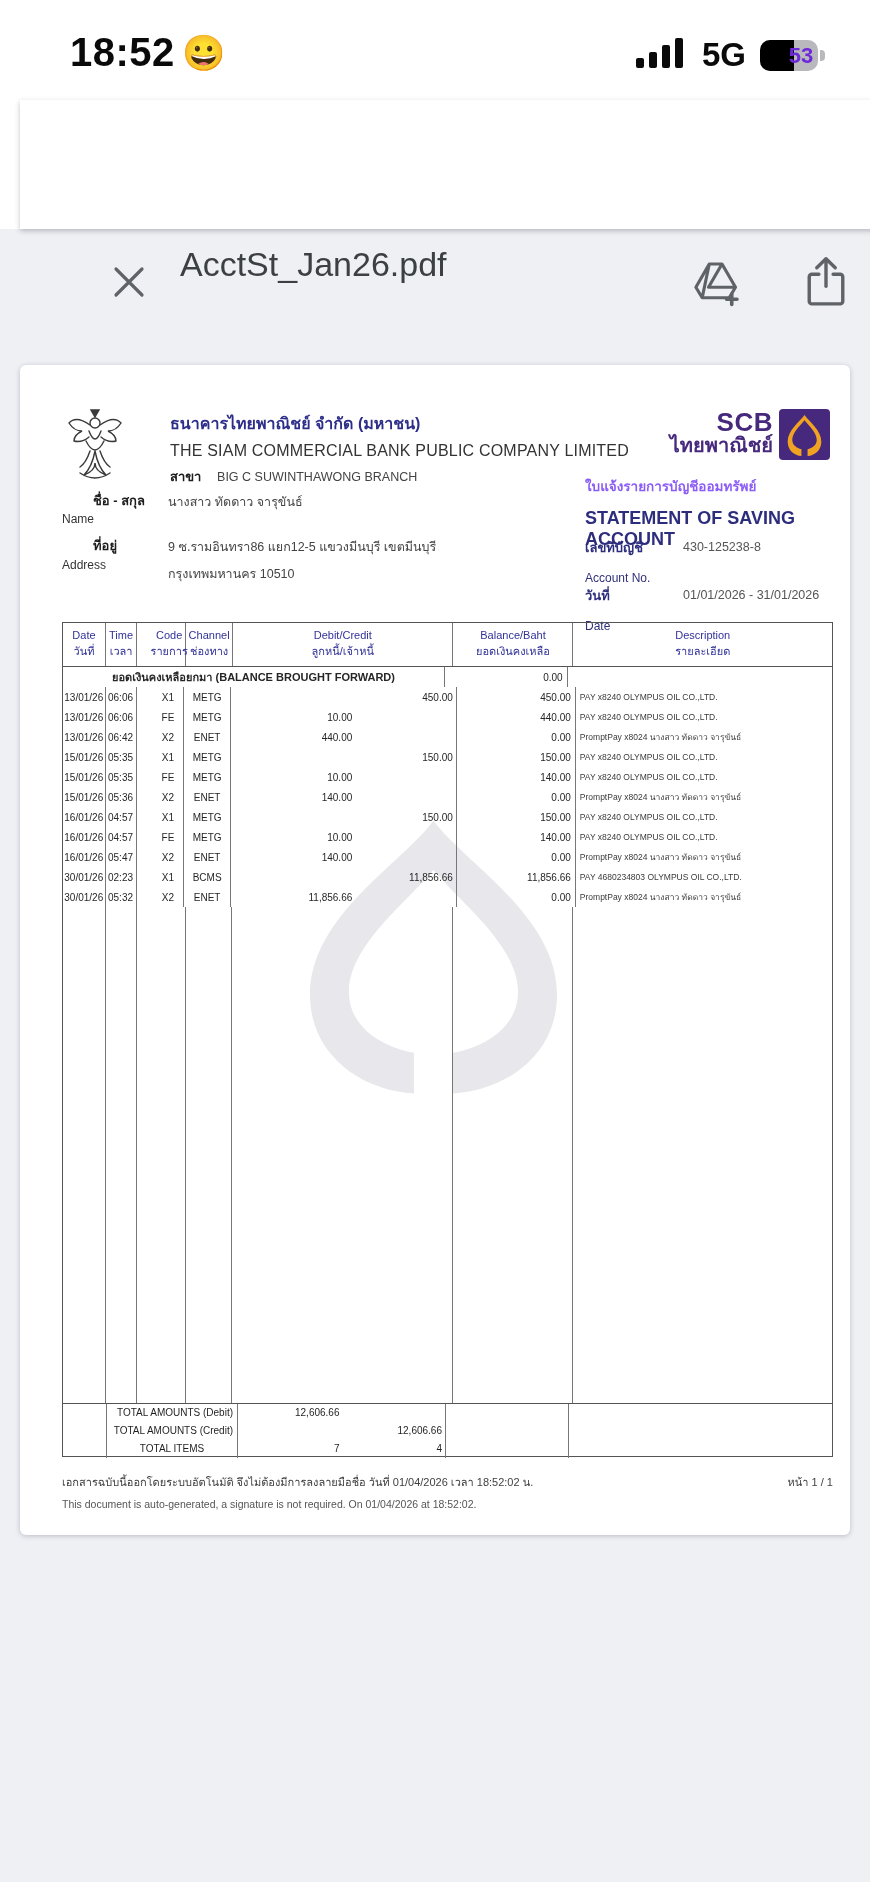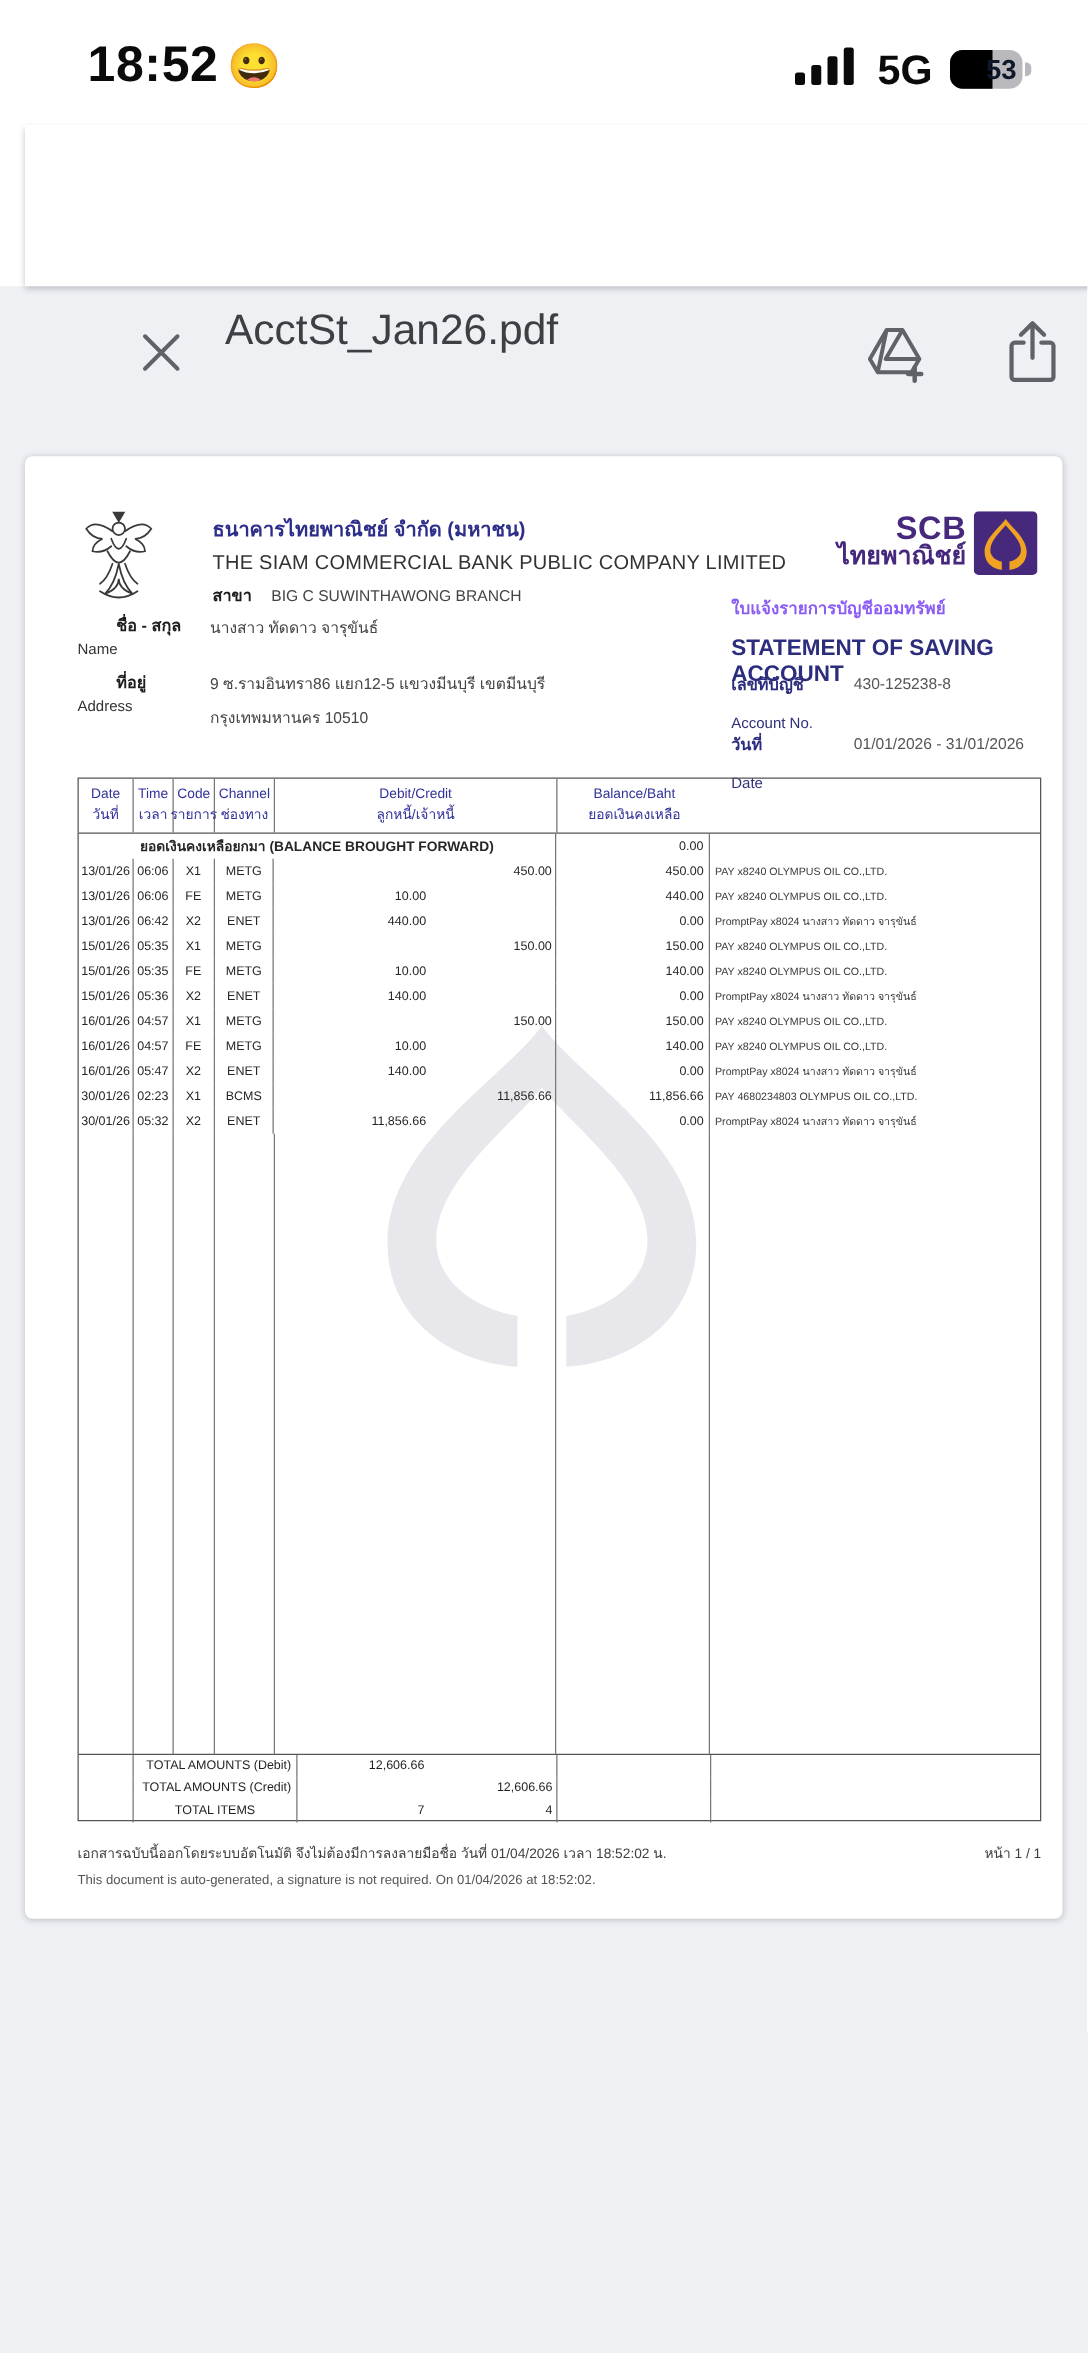--- a/index.html
+++ b/index.html
@@ -9,21 +9,21 @@
 
   
   .statusbar { position:absolute; left:0; top:0; width:870px; height:100px; background:#fff; }
   .sb-time { position:absolute; left:70px; top:30px; font-size:40px; font-weight:700; color:#0a0a0a; letter-spacing:0.5px; }
   .sb-emoji { position:absolute; left:182px; top:33px; font-size:35px; }
   .sb-right { position:absolute; right:52px; top:36px; display:flex; align-items:center; gap:14px; }
   .sb-5g { font-size:33px; font-weight:600; color:#0a0a0a; }
   .battery { position:relative; width:58px; height:31px; }
   .battery .bt-body { position:absolute; left:0; top:0; width:58px; height:31px; background:#b9b9bd; border-radius:10px; }
   .battery .bt-fill { position:absolute; left:0; top:0; width:34px; height:31px; background:#000; border-radius:10px 0 0 10px; }
-  .battery .bt-num { position:absolute; left:0; top:0; width:82px; height:31px; color:#0f172a; font-size:22px; font-weight:700; text-align:center; line-height:31px; }
+  .battery .bt-num { position:absolute; left:0; top:0; width:82px; height:31px; color:#6d28d9; font-size:22px; font-weight:700; text-align:center; line-height:31px; }
   .battery .bt-nub { position:absolute; right:-7px; top:10px; width:5px; height:11px; background:#b9b9bd; border-radius:0 4px 4px 0; }
 
   
   .toolbar { position:absolute; left:0; top:100px; width:870px; height:129px; background:#fff; box-shadow:0 2px 5px rgba(60,60,70,0.30); z-index:5;margin-left:20px; }
   .tb-close { position:absolute; left:86px; top:160px; width:46px; height:46px; background:none; border:none; cursor:pointer; }
   .tb-title { position:absolute; left:160px; top:145px; width:480px; font-size:34px; color:#3c4043; white-space:nowrap; overflow:hidden; }
   .tb-btn { position:absolute; top:155px; width:56px; height:56px; background:none; border:none; cursor:pointer; }
   .tb-drive { left:668px; }
   .tb-share { left:778px; }
 
@@ -55,21 +55,21 @@
   .r-val { position:absolute; left:663px; font-size:12.5px; color:#555; }
 
   
   .stmt-table { position:absolute; left:42px; top:257px; width:771px; height:835px; border:1px solid #555; }
   .watermark { position:absolute; left:208px; top:192px; width:325px; height:290px; z-index:0; }
   .thead { position:relative; display:flex; height:44px; border-bottom:1px solid #555; z-index:1; }
   .thead .hc { display:flex; flex-direction:column; justify-content:center; align-items:center; gap:1px; border-right:1px solid #777; color:#32329a; }
   .thead .hc:last-child { border-right:none; }
   .thead .en { font-size:11px; }
   .thead .th { font-size:11px; }
-  .c-date { width:44px; } .c-time { width:32px; } .c-code { width:33px; } .c-chan { width:48px; }
+  .c-date { width:44px; } .c-time { width:32px; } .c-code { width:33px;margin-left:16px; } .c-chan { width:48px; }
   .c-dc { width:226px; } .c-bal { width:123px; } .c-desc { width:265px; }
   .trow { position:relative; display:flex; height:20px; align-items:center; z-index:1; font-size:10px; color:#262626; }
   .trow > div { height:100%; display:flex; align-items:center; border-right:1px solid #777; }
   .trow > div:last-child { border-right:none; }
   .cell-c { justify-content:center; }
   .cell-r { justify-content:flex-end; padding-right:4px; }
   .dc-split { padding:0 !important; }
   .dc-split .deb { width:126px; text-align:right; padding-right:4px; }
   .dc-split .cre { width:100px; text-align:right; padding-right:3px; }
   .desc-cell { font-size:8.5px; color:#3a3a3a; padding-left:4px; white-space:nowrap; overflow:hidden; }
@@ -228,20 +228,24 @@
             <span class="th">ช่องทาง</span>
           </div>
           <div class="hc c-dc">
             <span class="en">Debit/Credit</span>
             <span class="th">ลูกหนี้/เจ้าหนี้</span>
           </div>
           <div class="hc c-bal">
             <span class="en">Balance/Baht</span>
             <span class="th">ยอดเงินคงเหลือ</span>
           </div>
+          <div class="hc c-desc">
+            <span class="en">Description</span>
+            <span class="th">รายละเอียด</span>
+          </div>
         </div>
 
         <div class="trow open-row">
           <div class="span5">ยอดเงินคงเหลือยกมา (BALANCE BROUGHT FORWARD)</div>
           <div class="c-bal cell-r bal">0.00</div>
           <div class="c-desc desc-cell"></div>
         </div>
 
         <div class="trow">
           <div class="c-date cell-c">13/01/26</div>

